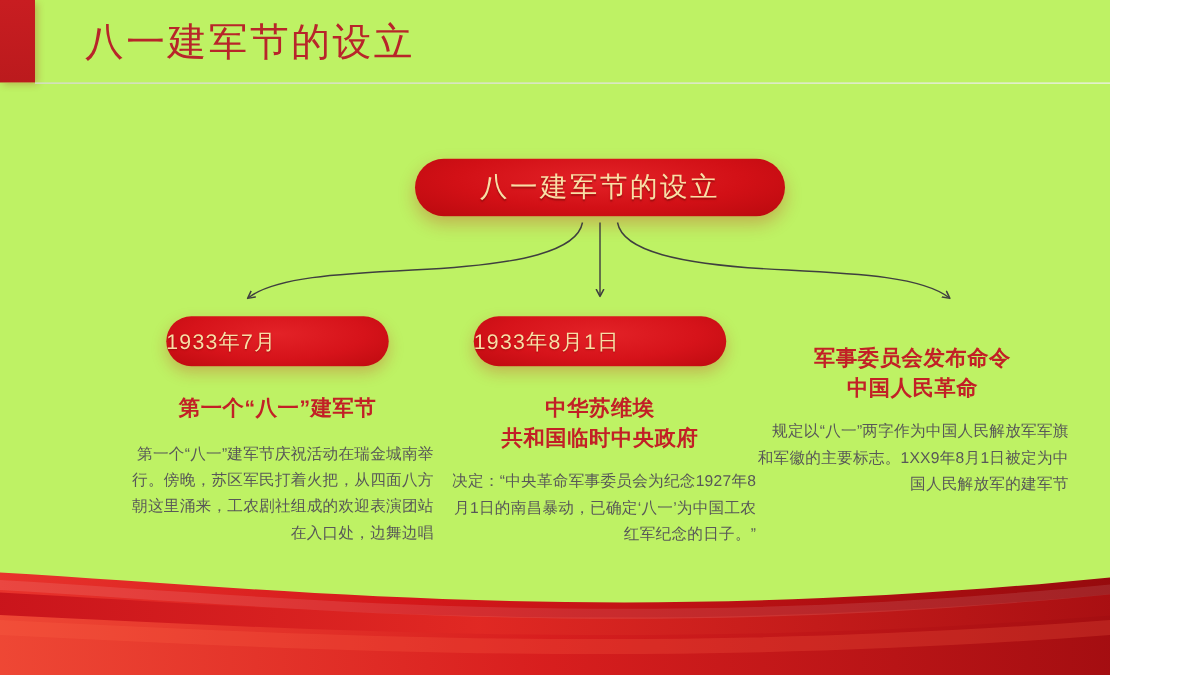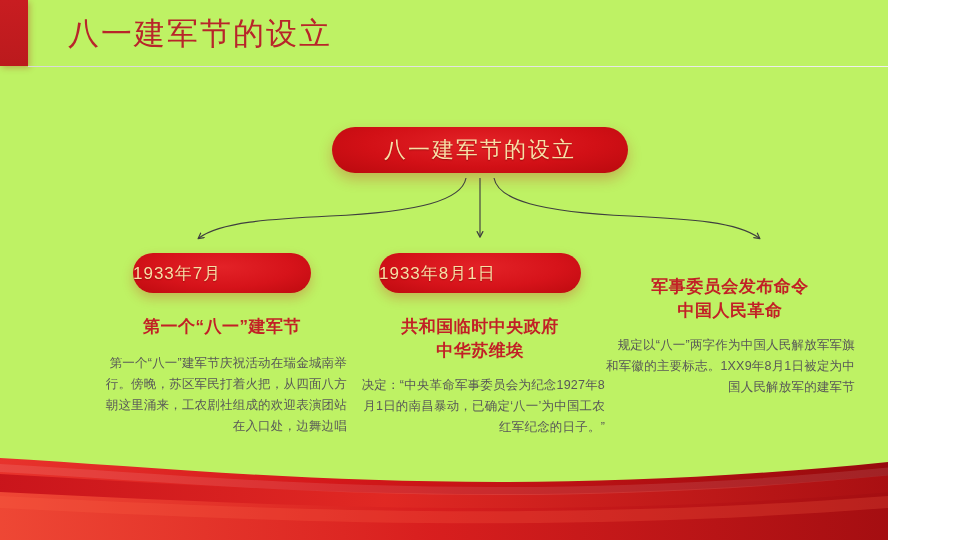--- a/index.html
+++ b/index.html
@@ -227,22 +227,22 @@
       <span class="hl">第一个“八一”建军节</span>
     </div>
     <div class="col-body">第一个“八一”建军节庆祝活动在瑞金城南举行。傍晚，苏区军民打着火把，从四面八方朝这里涌来，工农剧社组成的欢迎表演团站在入口处，边舞边唱</div>
   </div>
 
   <div class="column" id="column-1">
     <div class="date-pill">
       <span class="pill-text">1933年8月1日</span>
     </div>
     <div class="col-heading">
+      <span class="hl">中华苏维埃</span>
       <span class="hl">共和国临时中央政府</span>
-      <span class="hl">中华苏维埃</span>
     </div>
     <div class="col-body">决定：“中央革命军事委员会为纪念1927年8月1日的南昌暴动，已确定‘八一’为中国工农红军纪念的日子。”</div>
   </div>
 
   <div class="column" id="column-2">
     <div class="col-heading">
       <span class="hl">军事委员会发布命令</span>
       <span class="hl">中国人民革命</span>
     </div>
     <div class="col-body">规定以“八一”两字作为中国人民解放军军旗和军徽的主要标志。1XX9年8月1日被定为中国人民解放军的建军节</div>

